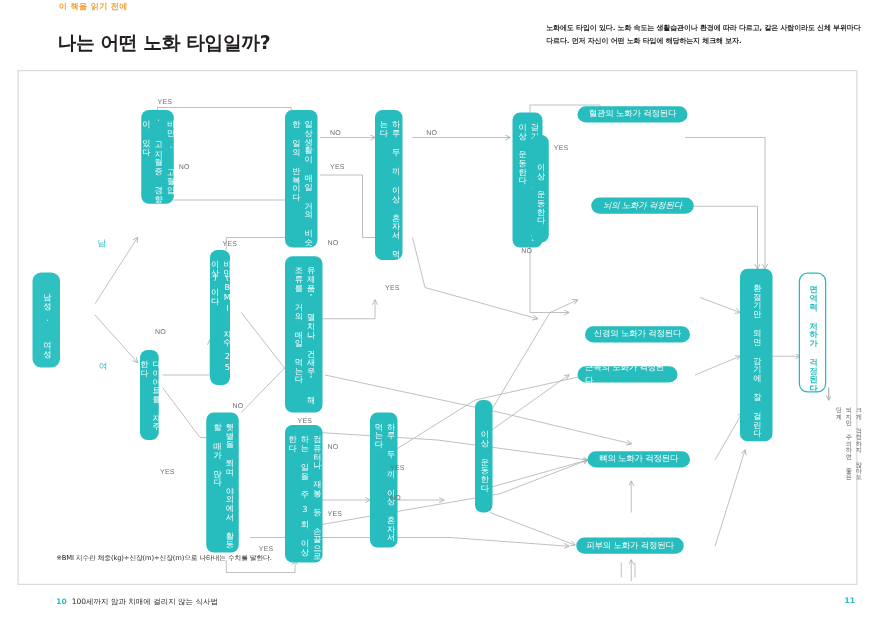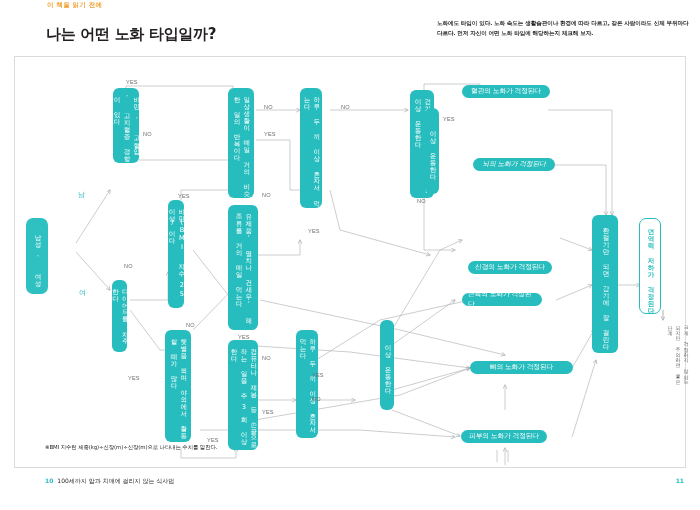--- a/index.html
+++ b/index.html
@@ -241,21 +241,21 @@
   <div class="node vert" style="left:592px; top:215px; width:26px; height:138px;">환절기만 되면 감기에 잘 걸린다</div>
 
   <div class="node result" style="left:462px; top:85px; width:88px; height:13px;">혈관의 노화가 걱정된다</div>
 
   <div class="node result" style="left:473px; top:158px; width:82px; height:13px;font-style:italic;">뇌의 노화가 걱정된다</div>
 
   <div class="node result" style="left:468px; top:231px; width:84px; height:13px;margin-top:30px;">신경의 노화가 걱정된다</div>
 
   <div class="node result" style="left:462px; top:293px; width:80px; height:13px;">근육의 노화가 걱정된다</div>
 
-  <div class="node result" style="left:470px; top:361px; width:103px; height:13px;">뼈의 노화가 걱정된다</div>
+  <div class="node result" style="left:470px; top:361px; width:82px; height:13px;">뼈의 노화가 걱정된다</div>
 
   <div class="node result" style="left:461px; top:430px; width:86px; height:13px;">피부의 노화가 걱정된다</div>
 
   <div class="node final vert" style="left:639px; top:218px; width:22px; height:96px;">면역력 저하가 걱정된다</div>
 
   <div class="note-final">크게 걱정하지 않아도 되지만 주의하면 좋은 단계</div>
 
   <div class="ynlabel" style="left:78px;  top:190px; color:#27bdbe; font-size:7px;">남</div>
   <div class="ynlabel" style="left:79px;  top:288px; color:#27bdbe; font-size:7px;">여</div>
 

